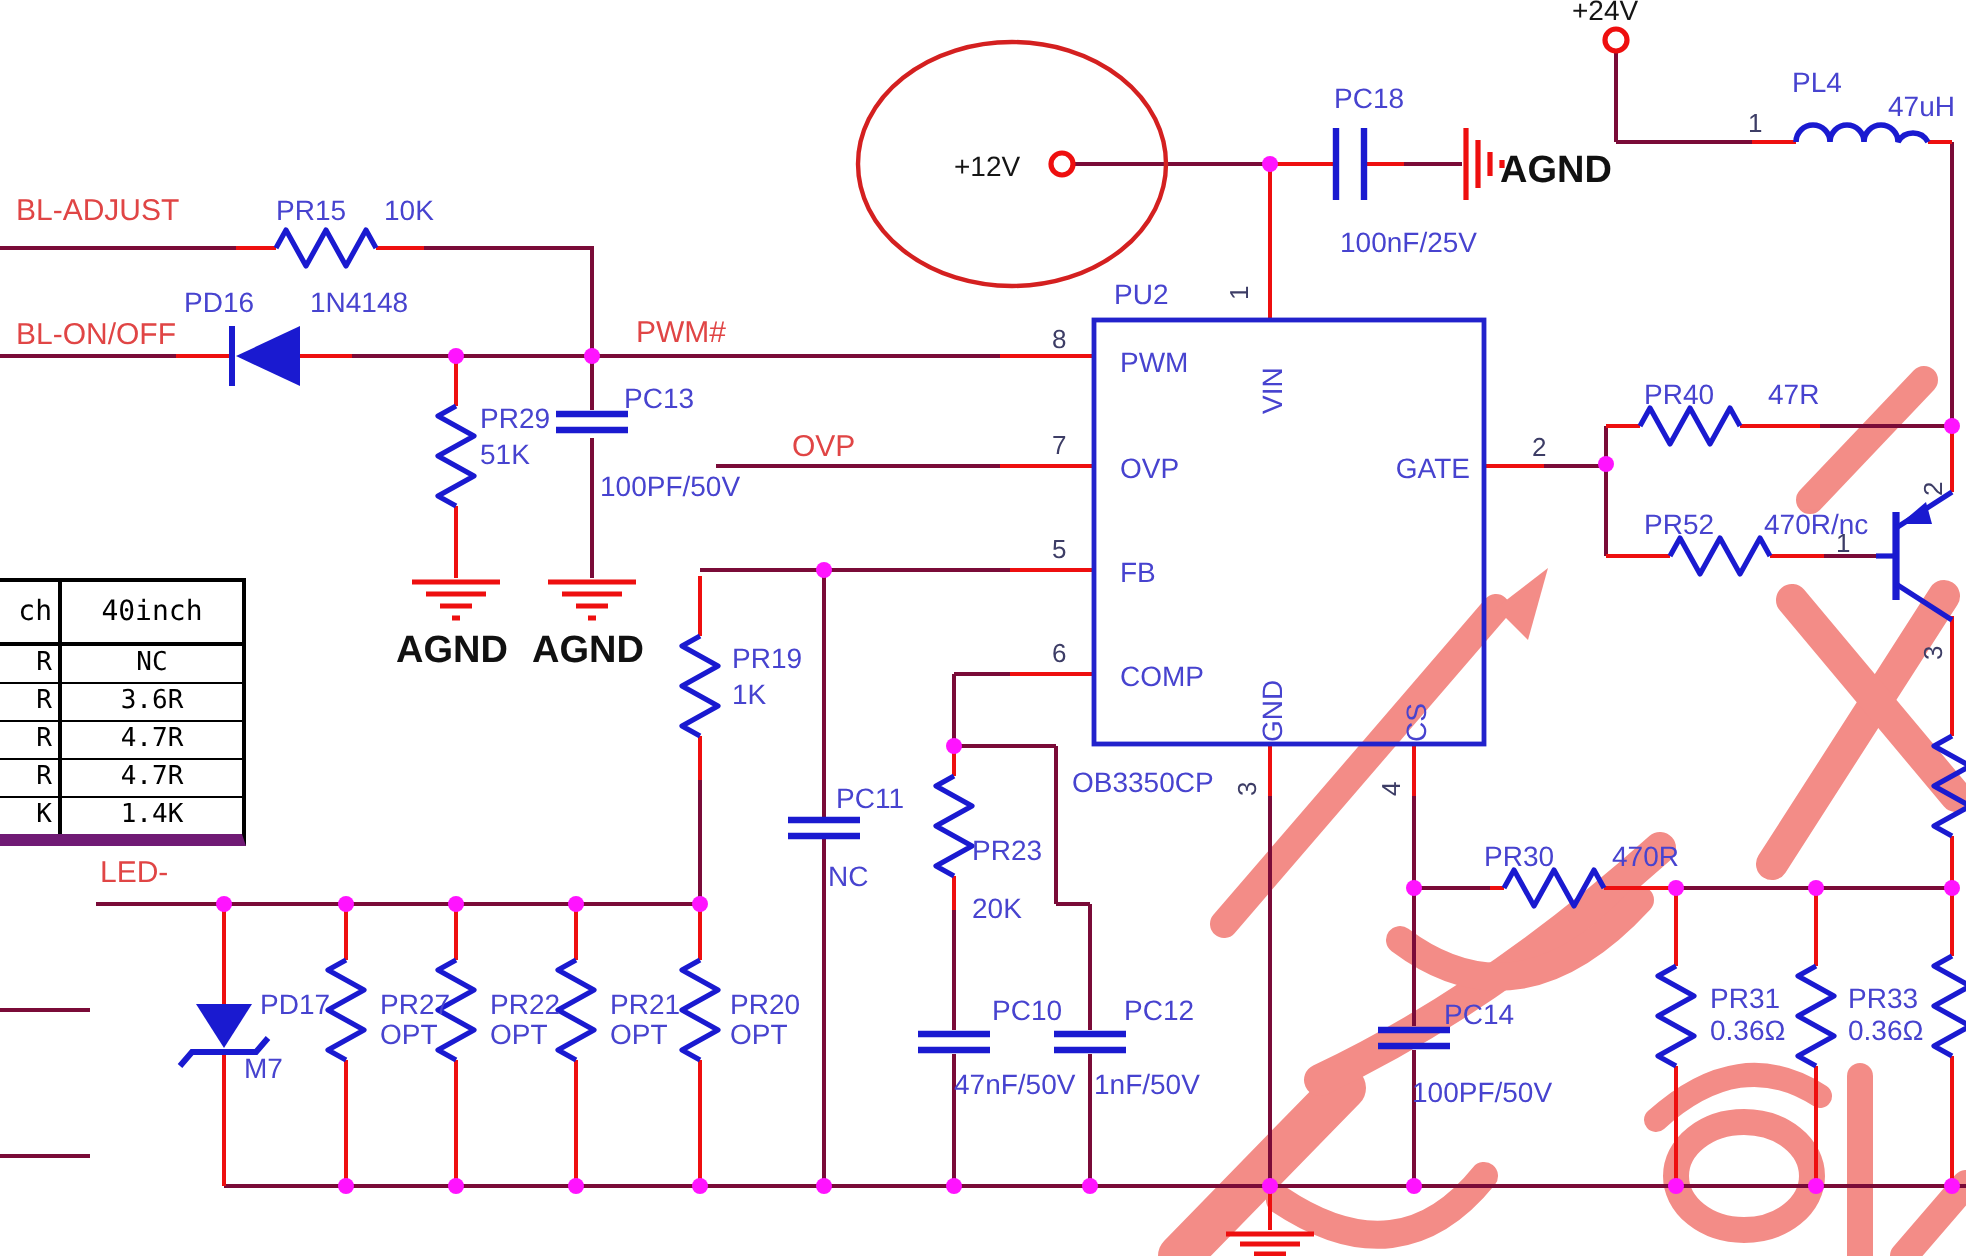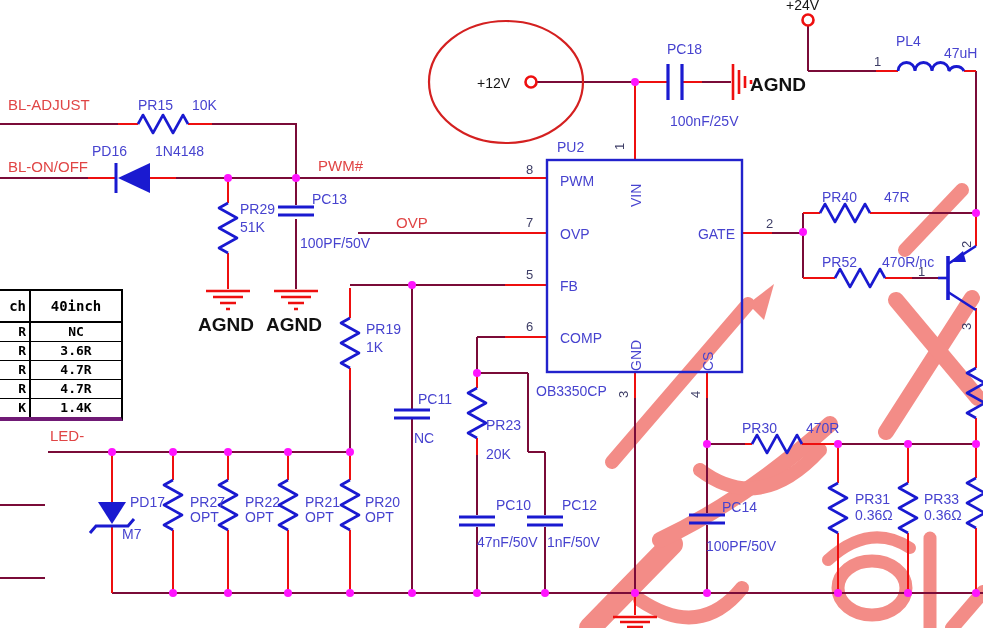--- a/index.html
+++ b/index.html
@@ -7,22 +7,22 @@
          font-family:"Liberation Sans",sans-serif;}
   #stage svg{position:absolute;left:0;top:0;}
   text{font-family:"Liberation Sans",sans-serif;}
   .netlbl{fill:#e04545;font-size:15px;}
   .blklbl{fill:#151515;font-size:14px;}
   .gndlbl{fill:#111;font-size:19px;font-weight:bold;}
   .complbl{fill:#4743cf;font-size:14px;}
   .pinname{fill:#4743cf;font-size:14px;}
   .pinnum{fill:#3d3d66;font-size:13px;}
   .spec-table{position:absolute;left:0;top:289px;width:121px;background:#fff;
-      border-top:2px solid #000;border-right:2px solid #000;border-bottom:4px solid #701a75;
-      font-family:"DejaVu Sans Mono",monospace;font-size:13px;color:#000;z-index:3;font-weight:bold;}
+      border-top:2px solid #000;border-right:2px solid #000;border-bottom:6px solid #701a75;
+      font-family:"DejaVu Sans Mono",monospace;font-size:13px;color:#000;z-index:3;}
   .spec-table .tr{display:flex;border-bottom:1px solid #000;height:18px;line-height:18px;}
   .spec-table .tr.th{height:30px;line-height:30px;border-bottom:2px solid #000;font-size:14px;}
   .spec-table .tr:last-child{border-bottom:none;}
   .spec-table .c1{width:26px;border-right:2px solid #000;text-align:right;padding-right:3px;overflow:hidden;}
   .spec-table .c2{flex:1;text-align:center;}
 </style>
 </head>
 <body>
 
 <div id="stage">

